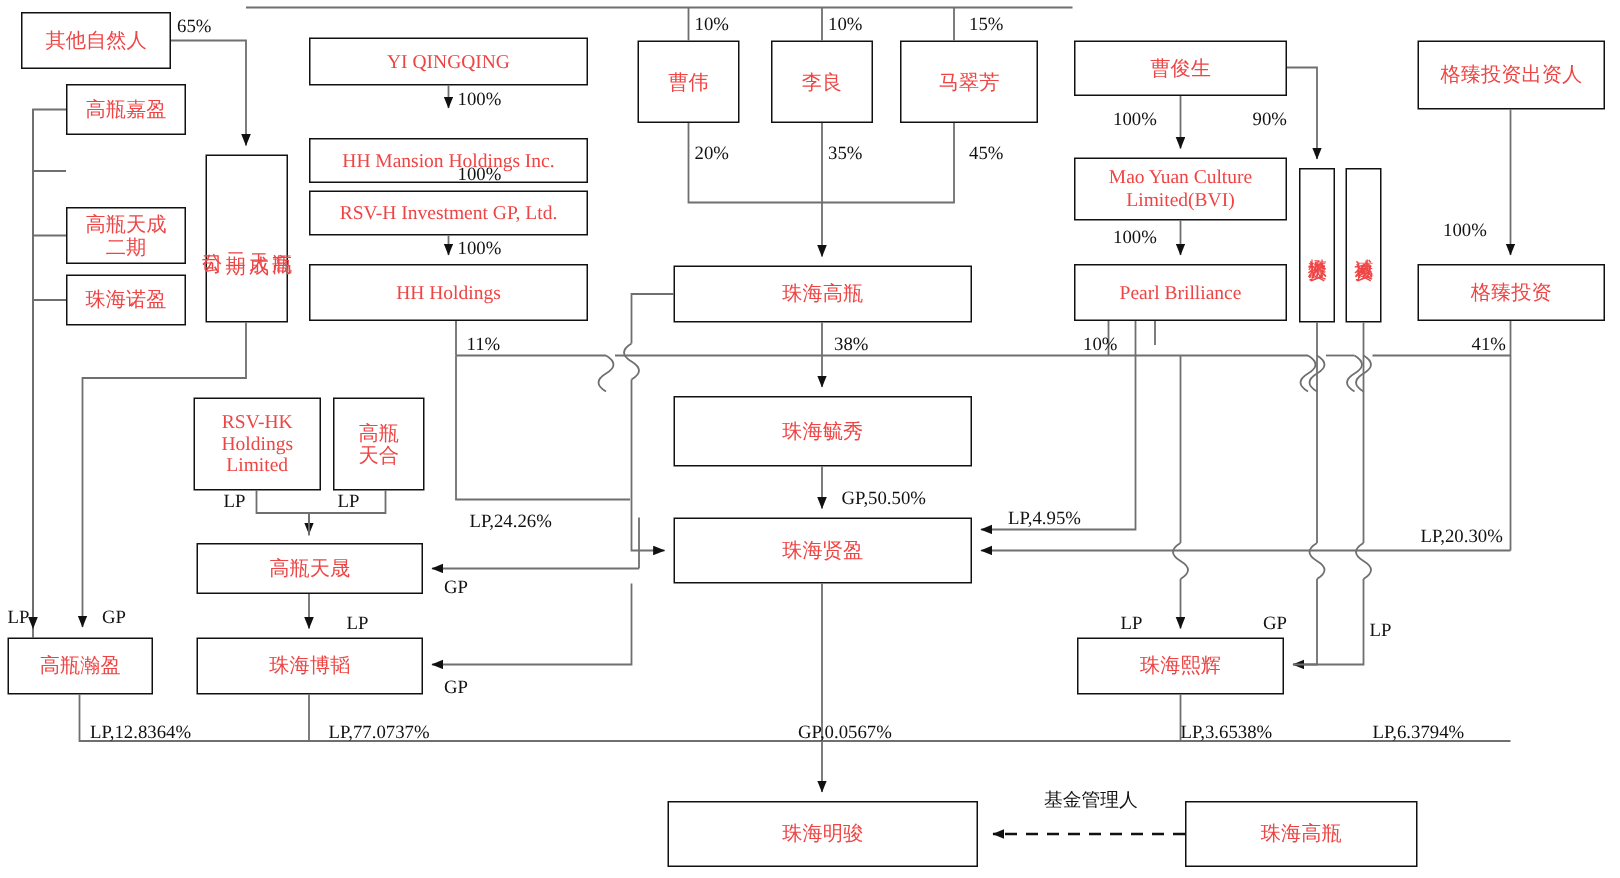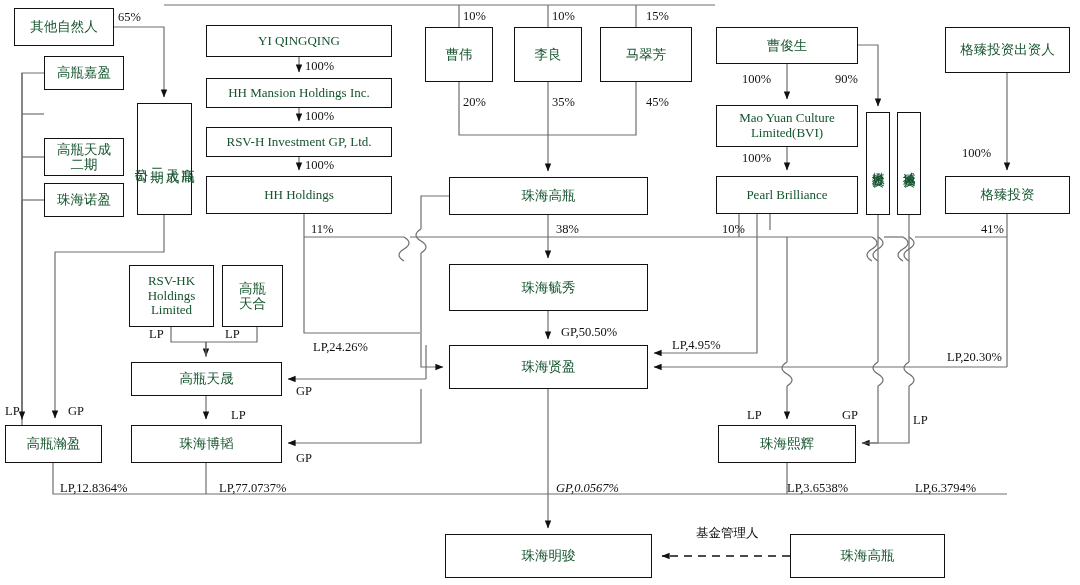--- a/index.html
+++ b/index.html
@@ -2,21 +2,21 @@
 <html><head>
 <meta charset="utf-8">
 <style>
   html,body{margin:0;padding:0;background:#ffffff;}
   #stage{position:relative;width:1080px;height:585px;background:#fff;
          font-family:"Liberation Serif","DejaVu Serif",serif;}
   svg{position:absolute;left:0;top:0;width:1080px;height:585px;}
   .bx{position:absolute;box-sizing:border-box;background:#fff;
       border:1.6px solid #111;display:flex;align-items:center;
       justify-content:center;text-align:center;line-height:1.12;
-      color:#14532d;font-size:13.5px;}
+      color:#ef4444;font-size:13.5px;}
   .bx.en{font-size:13px;}
   .bx.sm{font-size:12.5px;}
   .vbox{writing-mode:vertical-rl;text-orientation:upright;
         letter-spacing:1px;line-height:1.15;}
   .lbl{position:absolute;font-size:12.5px;color:#111;white-space:nowrap;
        background:transparent;}
 </style>
 </head>
 <body>
 
@@ -141,21 +141,21 @@
 
   <div class="bx" style="left:137px;top:103px;width:55px;height:112px;">
     <span class="vbox" style="white-space:pre-line;">高瓶
 天成
 二期
 公司</span>
   </div>
 
   <div class="bx en" style="left:206px;top:25px;width:186px;height:32px;">YI QINGQING</div>
 
-  <div class="bx en" style="left:206px;top:78px;width:186px;height:30px;">HH Mansion Holdings Inc.</div>
+  <div class="bx en" style="left:206px;top:92px;width:186px;height:30px;">HH Mansion Holdings Inc.</div>
 
   <div class="bx en" style="left:206px;top:127px;width:186px;height:30px;">RSV-H Investment GP, Ltd.</div>
 
   <div class="bx en" style="left:206px;top:176px;width:186px;height:38px;">HH Holdings</div>
 
   <div class="bx" style="left:425px;top:27px;width:68px;height:55px;">曹伟</div>
 
   <div class="bx" style="left:514px;top:27px;width:68px;height:55px;">李良</div>
 
   <div class="bx" style="left:600px;top:27px;width:92px;height:55px;">马翠芳</div>
@@ -231,18 +231,18 @@
   <div class="lbl" style="left:296px;top:384px;">GP</div>
   <div class="lbl" style="left:231px;top:408px;">LP</div>
   <div class="lbl" style="left:5px;top:404px;">LP</div>
   <div class="lbl" style="left:68px;top:404px;">GP</div>
   <div class="lbl" style="left:296px;top:451px;">GP</div>
   <div class="lbl" style="left:747px;top:408px;">LP</div>
   <div class="lbl" style="left:842px;top:408px;">GP</div>
   <div class="lbl" style="left:913px;top:413px;">LP</div>
   <div class="lbl" style="left:60px;top:481px;">LP,12.8364%</div>
   <div class="lbl" style="left:219px;top:481px;">LP,77.0737%</div>
-  <div class="lbl" style="left:556px;top:481px;font-style:italic;">GP,0.0567%</div>
+  <div class="lbl" style="left:532px;top:481px;">GP,0.0567%</div>
   <div class="lbl" style="left:787px;top:481px;">LP,3.6538%</div>
   <div class="lbl" style="left:915px;top:481px;">LP,6.3794%</div>
   <div class="lbl" style="left:696px;top:525px;">基金管理人</div>
 
 </div>
 
 </body></html>

